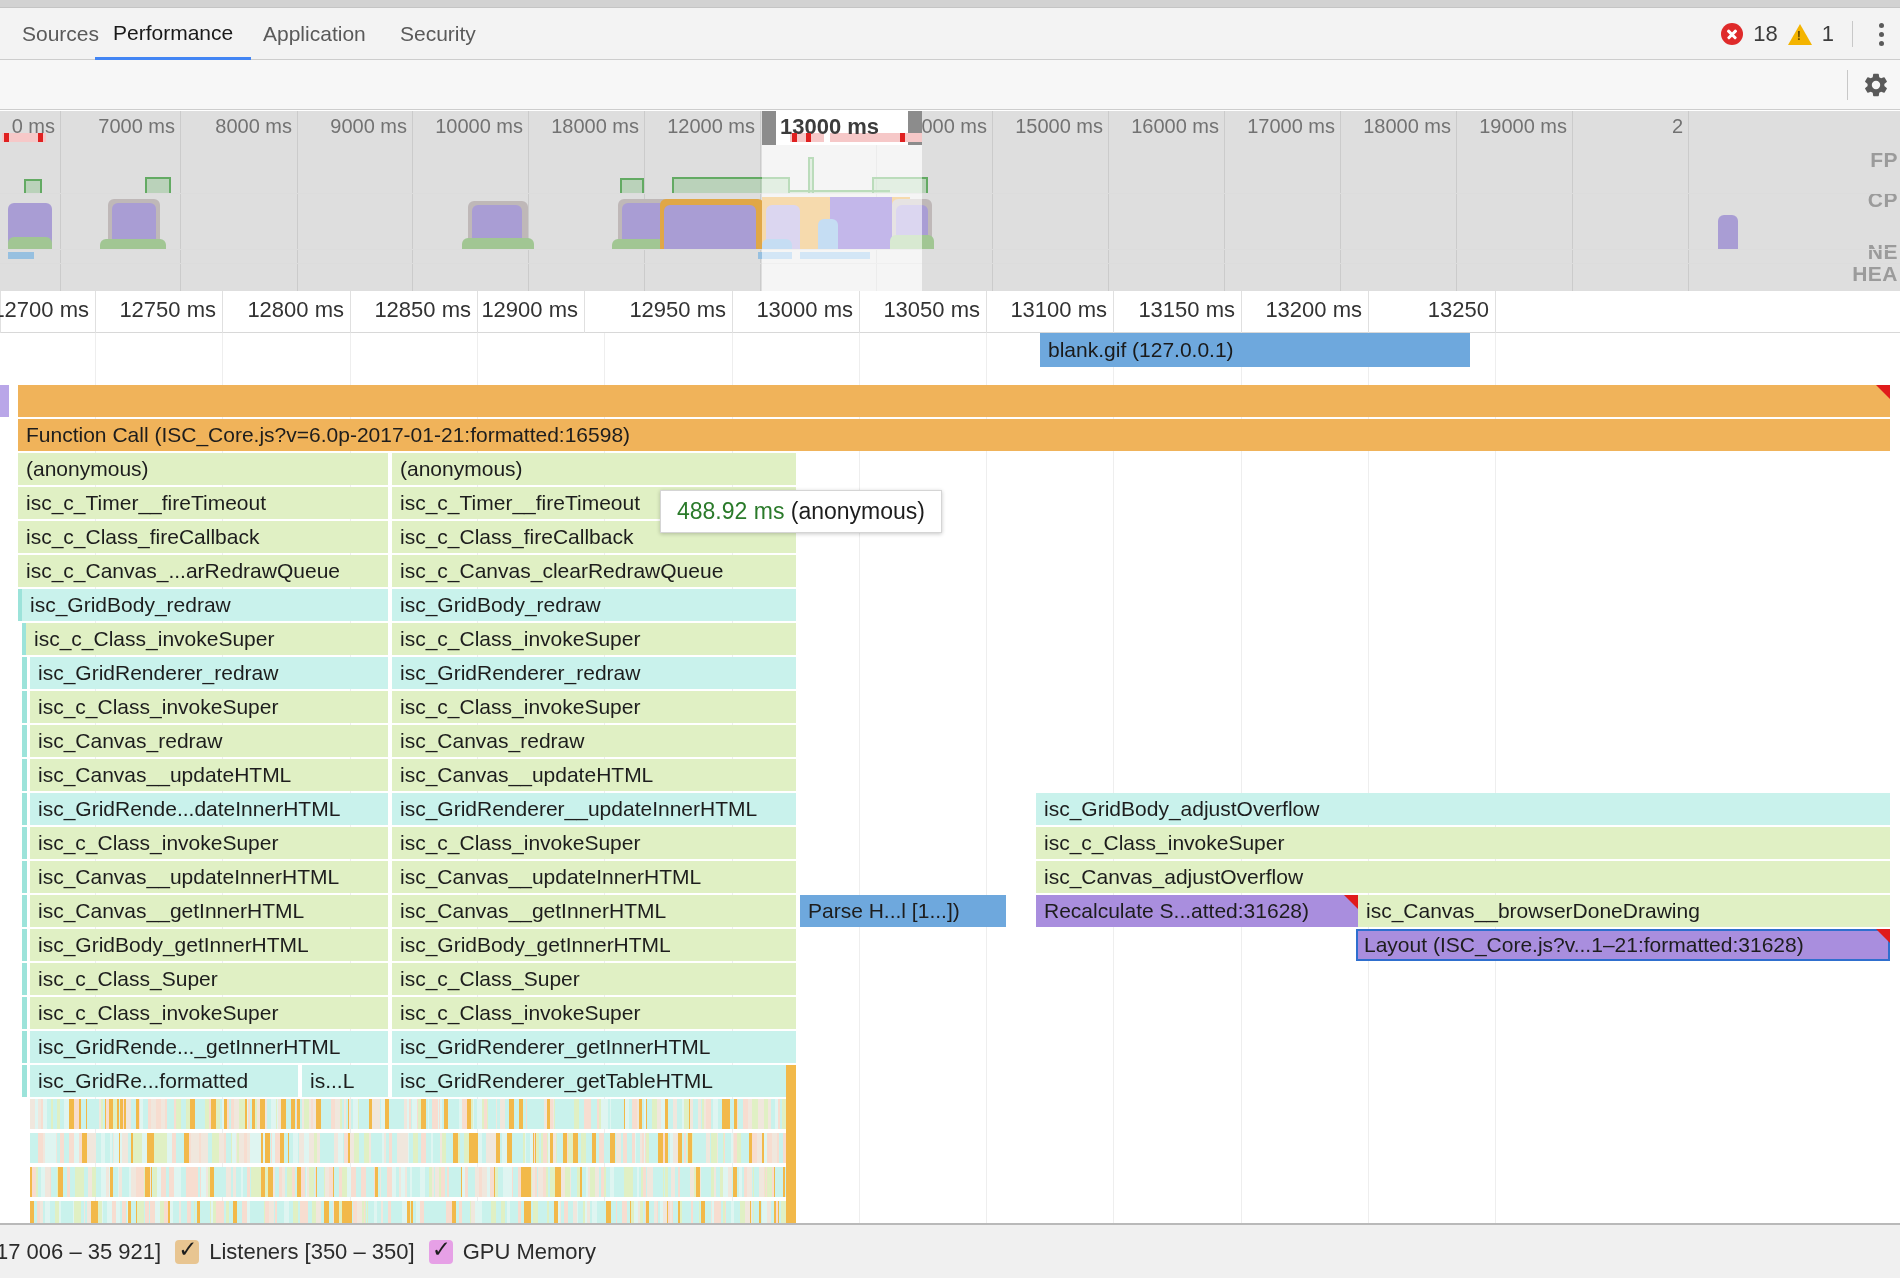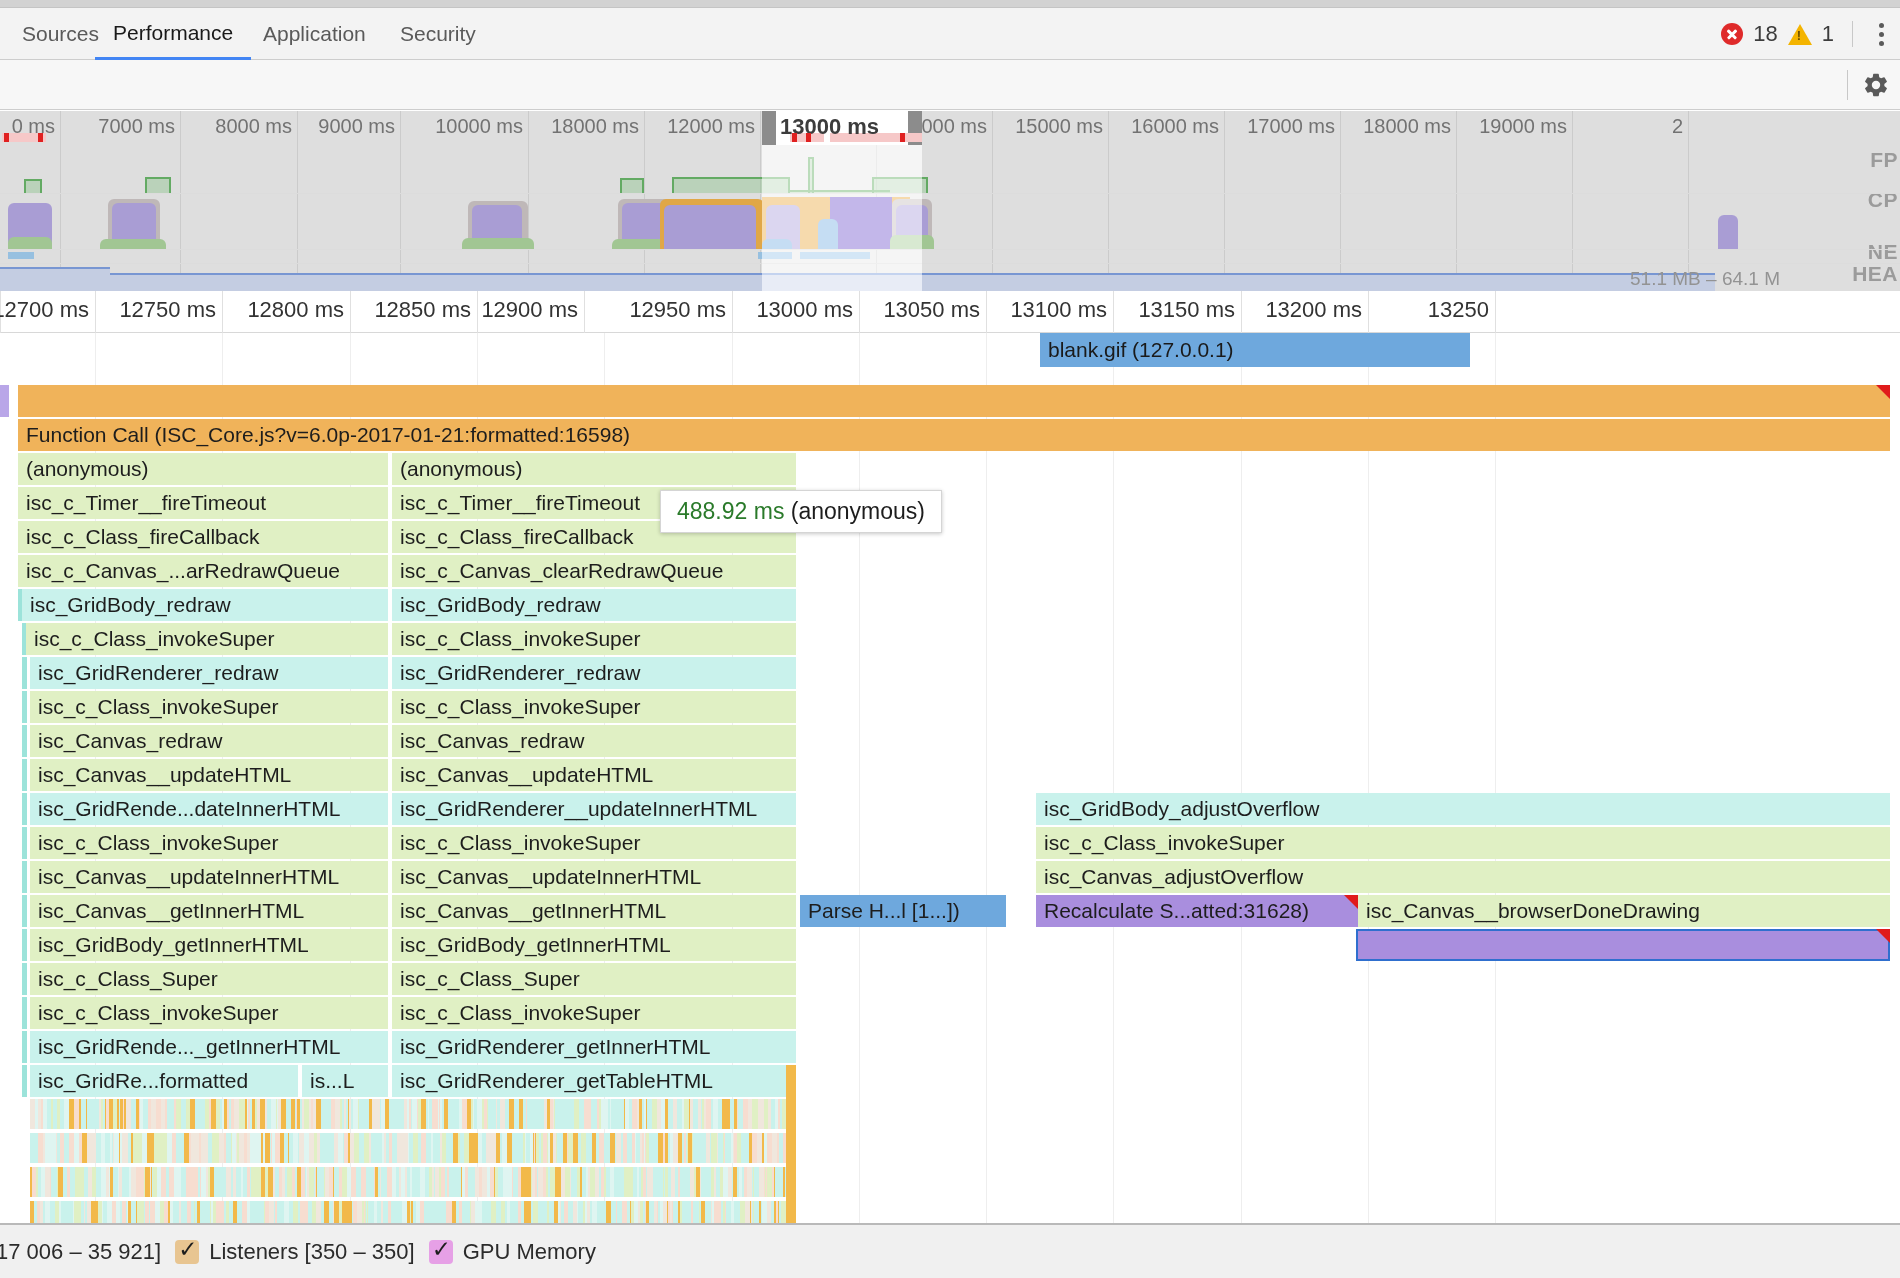--- a/index.html
+++ b/index.html
@@ -245,21 +245,21 @@
   <div id="ov-ticks-host">
       <div class="ov-tick" style="left: 60px;">
         <span>0 ms</span>
       </div>
       <div class="ov-tick" style="left: 180px;">
         <span>7000 ms</span>
       </div>
       <div class="ov-tick" style="left: 297px;">
         <span>8000 ms</span>
       </div>
-      <div class="ov-tick" style="left: 400px;">
+      <div class="ov-tick" style="left: 412px;">
         <span>9000 ms</span>
       </div>
       <div class="ov-tick" style="left: 528px;">
         <span>10000 ms</span>
       </div>
       <div class="ov-tick" style="left: 644px;">
         <span>18000 ms</span>
       </div>
       <div class="ov-tick" style="left: 760px;">
         <span>12000 ms</span>
@@ -324,26 +324,20 @@
     <div class="cpu-blob" style="left:890px; width:44px;  height:14px; background:#a8cf9a;"></div>
     <div class="cpu-blob" style="left:1718px;width:20px;  height:34px; background:#b0a4dd;"></div>
   </div>
 
   <div id="ov-net">
     <div class="net-bar" style="left:8px;   width:26px;"></div>
     <div class="net-bar" style="left:758px; width:34px;"></div>
     <div class="net-bar" style="left:800px; width:70px;"></div>
   </div>
 
-  <div id="ov-heap">
-    <div class="heap-area" style="left:0;   width:110px; height:24px;"></div>
-    <div class="heap-area" style="left:110px;width:1050px;height:18px;"></div>
-    <div class="heap-area" style="left:1160px;width:555px;height:18px;"></div>
-    <div id="heap-label">51.1 MB – 64.1 M</div>
-  </div>
 
   <div id="ov-sel-left" style="left: 0px; width: 762px;"></div>
   <div id="ov-sel-right" style="left: 922px; width: 978px;"></div>
   <div id="sel-white" style="left: 762px; width: 160px;"></div>
   <div id="sel-label-bg" style="left: 762px; width: 160px;"></div>
   <div id="sel-label" style="left: 780px;">13000 ms</div>
   <div class="sel-handle" id="handle-l" style="left: 762px;"></div>
   <div class="sel-handle" id="handle-r" style="left: 908px;"></div>
   <div class="err-stripe" style="left:790px; width:34px;"></div>
   <div class="err-mark" style="left:792px;"></div>
@@ -467,21 +461,21 @@
       <div class="bar green" style="left: 1036px; top: 528px; width: 854px;"><span>isc_Canvas_adjustOverflow</span></div>
       <div class="cyan-edge" style="left: 22px; top: 562px;"></div>
       <div class="bar green" style="left: 30px; top: 562px; width: 358px;"><span>isc_Canvas__getInnerHTML</span></div>
       <div class="bar green" style="left: 392px; top: 562px; width: 404px;"><span>isc_Canvas__getInnerHTML</span></div>
       <div class="bar blue" style="left: 800px; top: 562px; width: 206px;"><span>Parse H...l [1...])</span></div>
       <div class="bar purple" style="left: 1036px; top: 562px; width: 322px;"><span>Recalculate S...atted:31628)</span><span class="warn-corner"></span></div>
       <div class="bar green" style="left: 1358px; top: 562px; width: 532px;"><span>isc_Canvas__browserDoneDrawing</span></div>
       <div class="cyan-edge" style="left: 22px; top: 596px;"></div>
       <div class="bar green" style="left: 30px; top: 596px; width: 358px;"><span>isc_GridBody_getInnerHTML</span></div>
       <div class="bar green" style="left: 392px; top: 596px; width: 404px;"><span>isc_GridBody_getInnerHTML</span></div>
-      <div class="bar purple selected" style="left: 1356px; top: 596px; width: 534px;"><span class="warn-corner"></span></div>
+      <div class="bar purple selected" style="left: 1356px; top: 596px; width: 534px;"><span>Layout (ISC_Core.js?v...1–21:formatted:31628)</span><span class="warn-corner"></span></div>
       <div class="cyan-edge" style="left: 22px; top: 630px;"></div>
       <div class="bar green" style="left: 30px; top: 630px; width: 358px;"><span>isc_c_Class_Super</span></div>
       <div class="bar green" style="left: 392px; top: 630px; width: 404px;"><span>isc_c_Class_Super</span></div>
       <div class="cyan-edge" style="left: 22px; top: 664px;"></div>
       <div class="bar green" style="left: 30px; top: 664px; width: 358px;"><span>isc_c_Class_invokeSuper</span></div>
       <div class="bar green" style="left: 392px; top: 664px; width: 404px;"><span>isc_c_Class_invokeSuper</span></div>
       <div class="cyan-edge" style="left: 22px; top: 698px;"></div>
       <div class="bar cyan" style="left: 30px; top: 698px; width: 358px;"><span>isc_GridRende..._getInnerHTML</span></div>
       <div class="bar cyan" style="left: 392px; top: 698px; width: 404px;"><span>isc_GridRenderer_getInnerHTML</span></div>
       <div class="cyan-edge" style="left: 22px; top: 732px;"></div>

